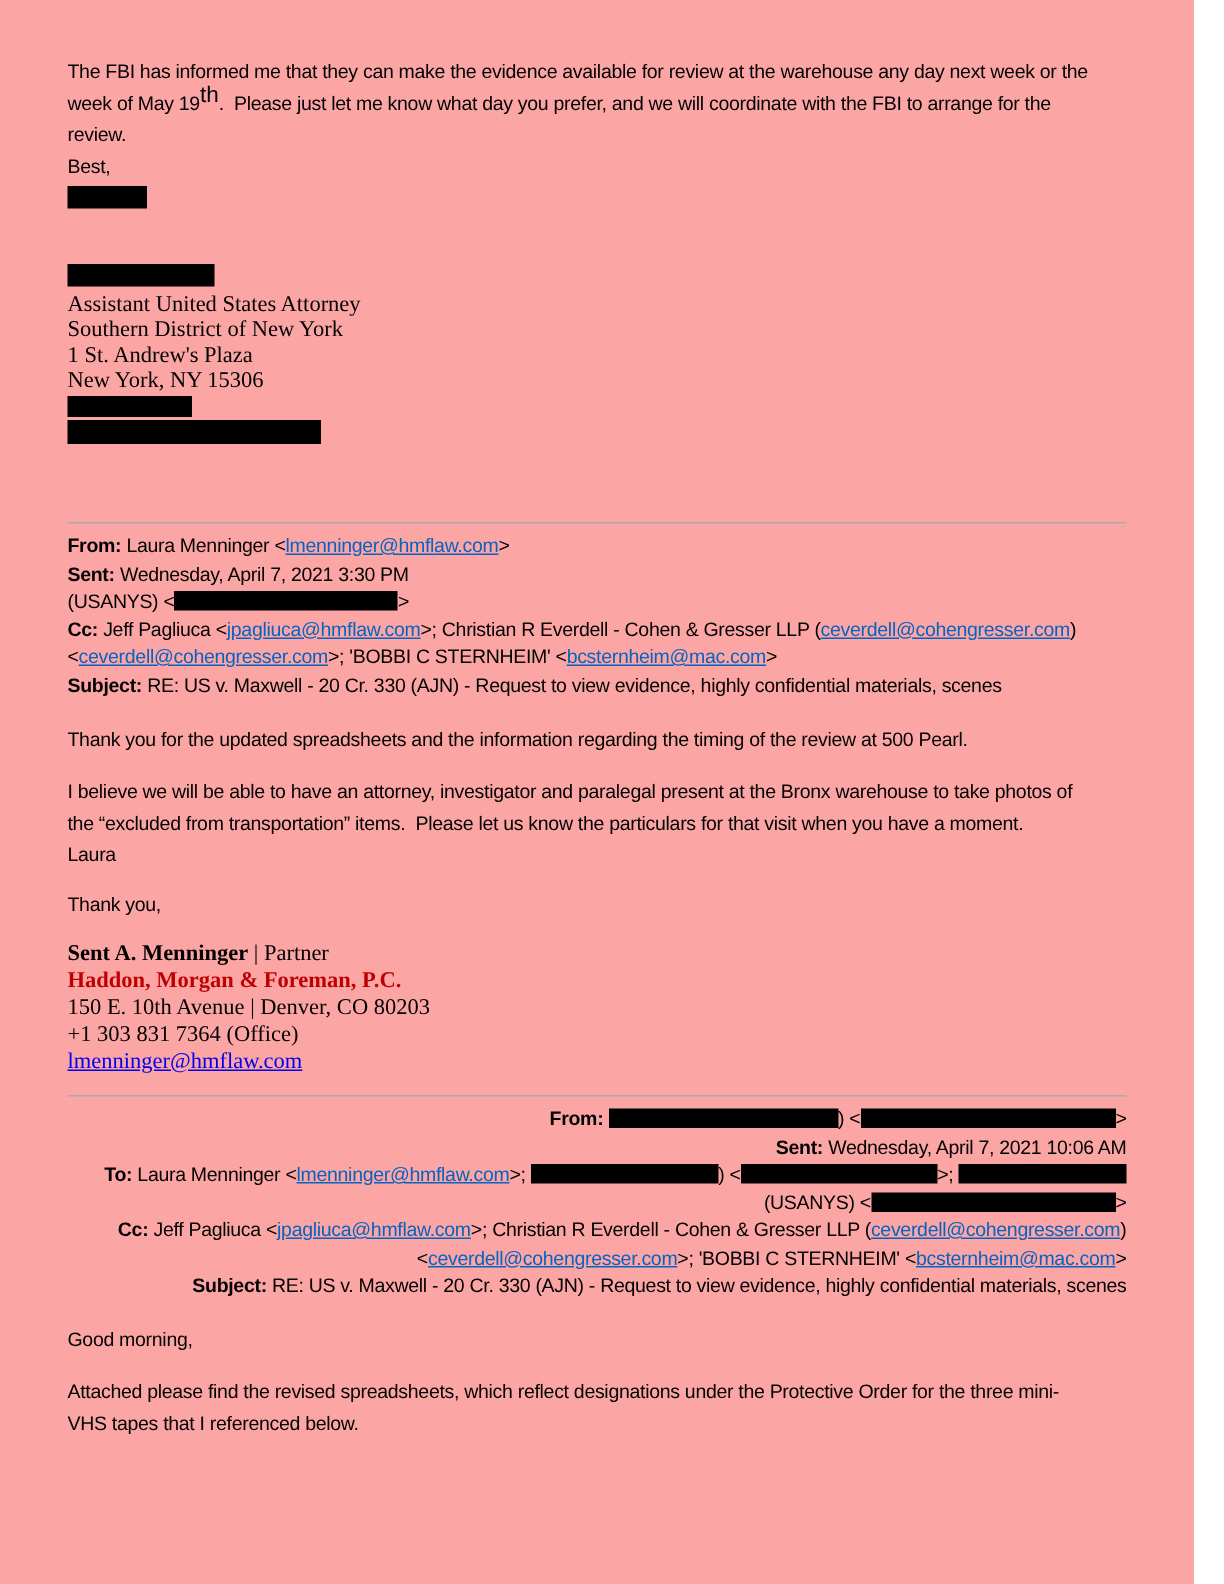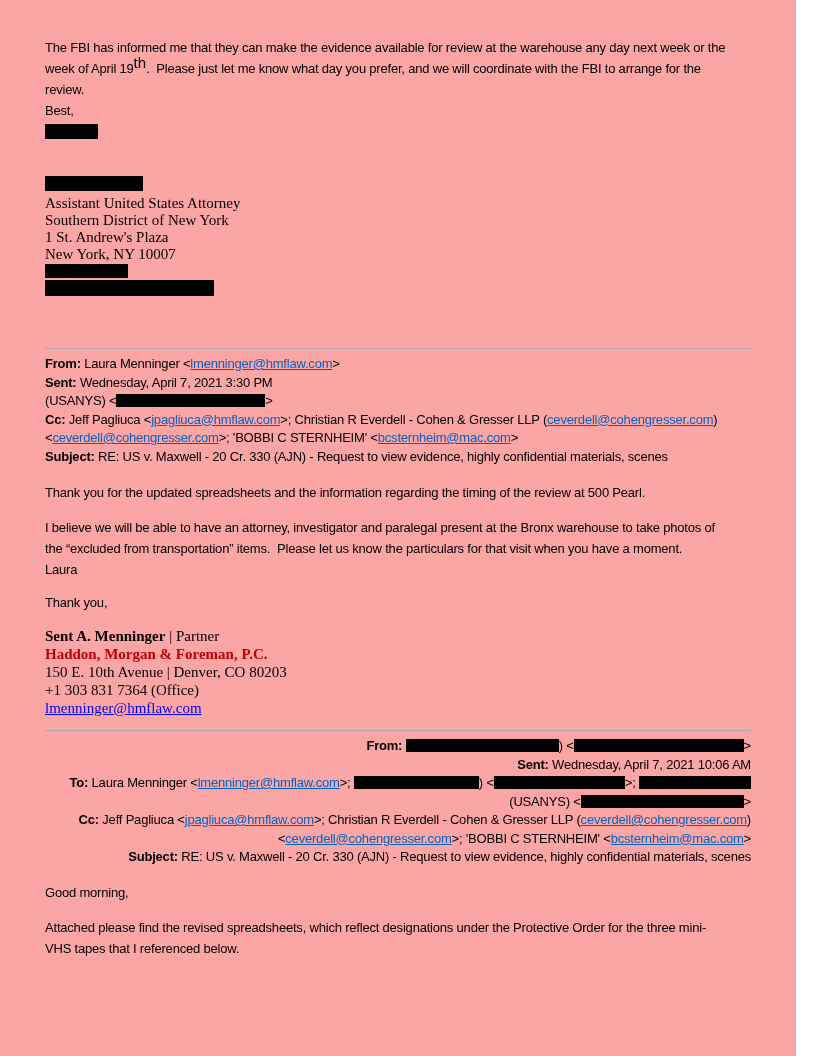--- a/index.html
+++ b/index.html
@@ -38,33 +38,33 @@
   sup.sup { font-size:15px; line-height:0; vertical-align:super; letter-spacing:0; }
 </style>
 </head>
 <body>
 
 <div class="page">
   <div class="content">
 
     <div class="sans">
       <div class="body-line"><span>The FBI has informed me that they can make the evidence available for review at the warehouse any day next week or the</span></div>
-      <div class="body-line"><span>week of April 19</span><sup class="sup">th</sup><span>.  Please just let me know what day you prefer, and we will coordinate with the FBI to arrange for the</span></div>
+      <div class="body-line"><span>week of May 19</span><sup class="sup">th</sup><span>.  Please just let me know what day you prefer, and we will coordinate with the FBI to arrange for the</span></div>
       <div class="body-line"><span>review.</span></div>
 
       <div class="body-line" style="margin-top:0;">Best,</div>
       <div class="redact-block" style="width:53px;height:15px;margin-top:3px;"></div>
       <div class="redact-block" style="width:98px;height:15px;margin-top:37px;"></div>
     </div>
 
     <div class="serif sig1" style="margin-top:4px;">
       <div class="sig-line">Assistant United States Attorney</div>
       <div class="sig-line">Southern District of New York</div>
       <div class="sig-line">1 St. Andrew's Plaza</div>
-      <div class="sig-line">New York, NY 10007</div>
+      <div class="sig-line">New York, NY 15306</div>
       <div class="redact-block" style="width:83px;height:14px;margin-top:1px;"></div>
       <div class="redact-block" style="width:169px;height:16px;margin-top:2px;"></div>
     </div>
 
     <div class="rule" style="margin-top:52px;"></div>
 
     <div class="sans" style="margin-top:6px;">
       <div class="hdr-line"><b>From: </b><span>Laura Menninger &lt;</span><a class="link">lmenninger@hmflaw.com</a><span>&gt;</span></div>
       <div class="hdr-line"><b>Sent: </b><span>Wednesday, April 7, 2021 3:30 PM</span></div>
       <div class="hdr-line"><span>(USANYS) &lt;</span><span class="redact-inline" style="width:149px;"></span><span>&gt;</span></div>

